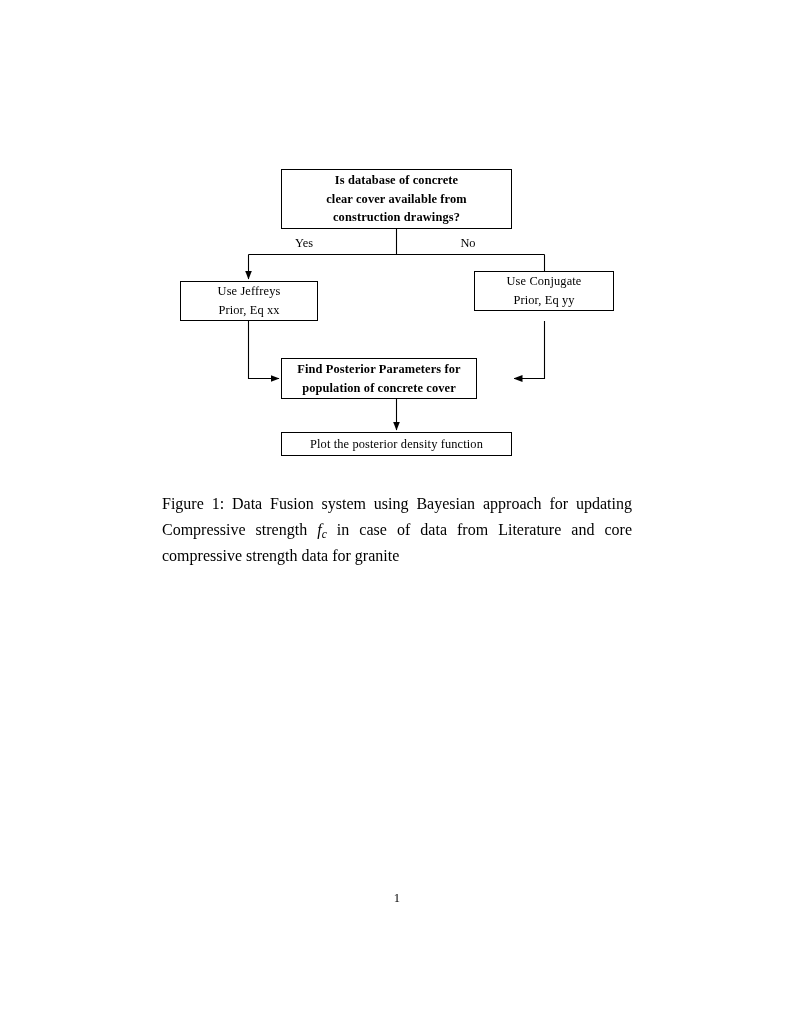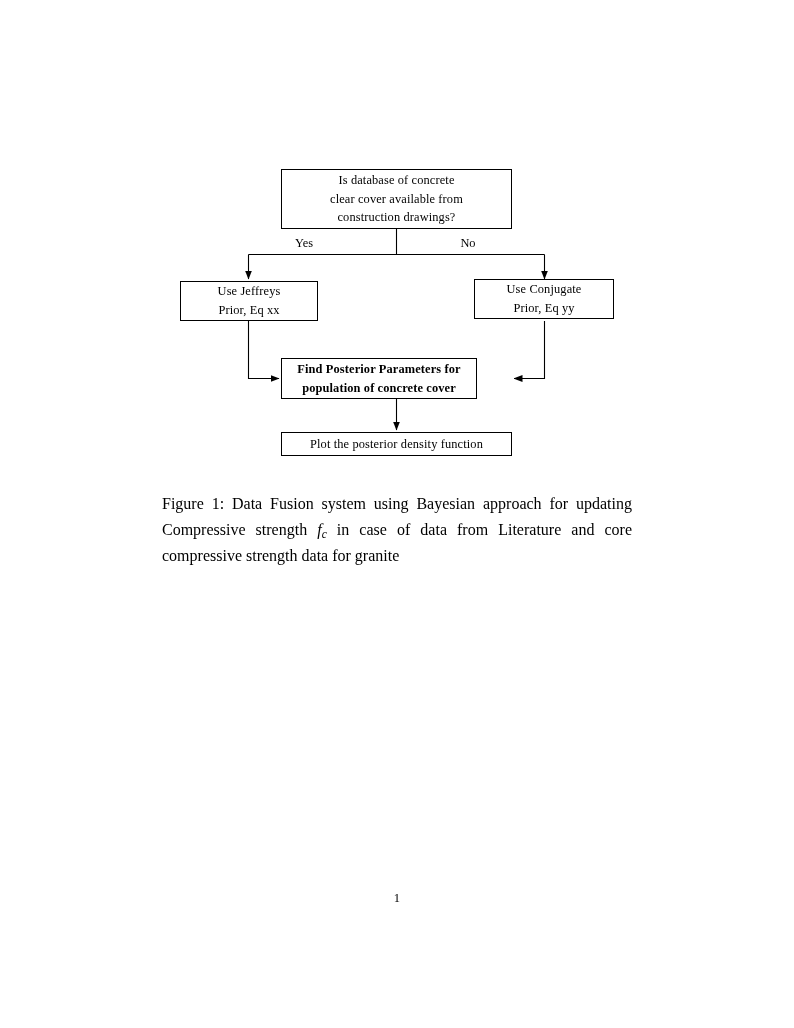--- a/index.html
+++ b/index.html
@@ -53,30 +53,31 @@
     letter-spacing: 0.01em;
     white-space: nowrap;
   }
   .node span { display: block; }
 
   #node-decision {
     left: 281px;
     top: 169px;
     width: 231px;
     height: 60px;
+    font-weight: bold;
   }
   #node-jeffreys {
     left: 180px;
     top: 281px;
     width: 138px;
     height: 40px;
   }
   #node-conjugate {
     left: 474px;
-    top: 279px;
+    top: 271px;
     width: 140px;
     height: 40px;
   }
   #node-posterior {
     left: 281px;
     top: 358px;
     width: 196px;
     height: 41px;
     font-weight: bold;
   }

